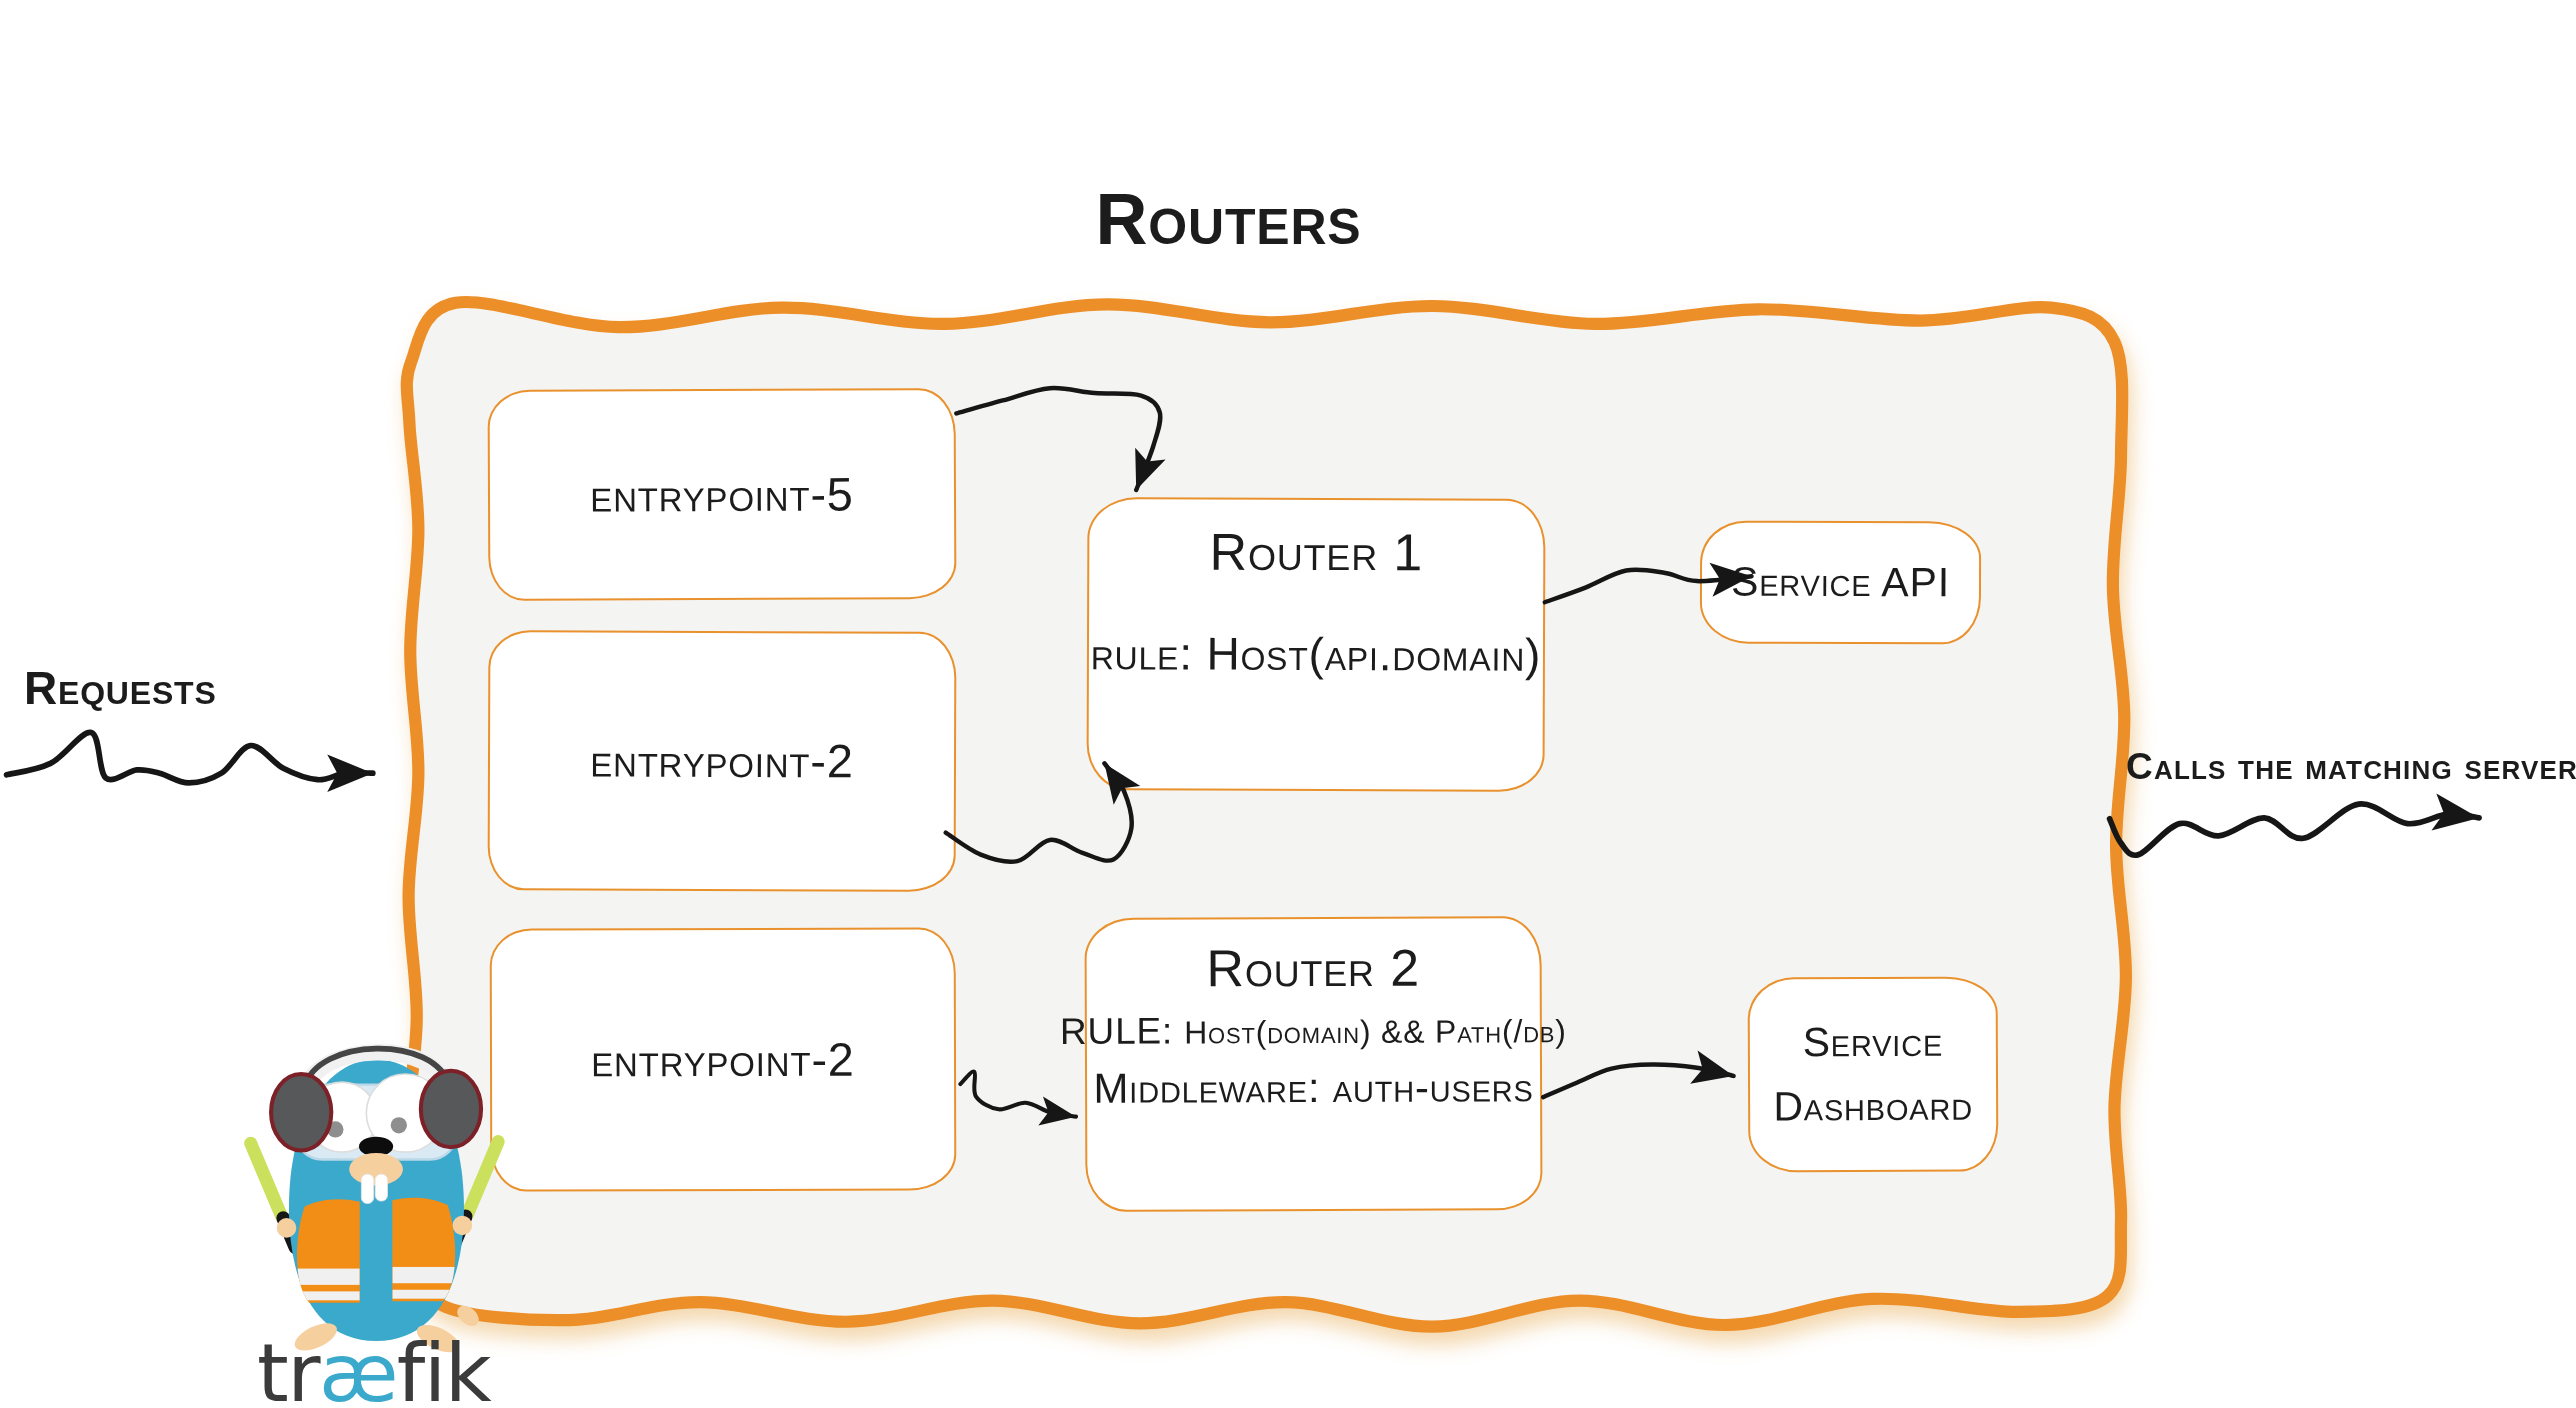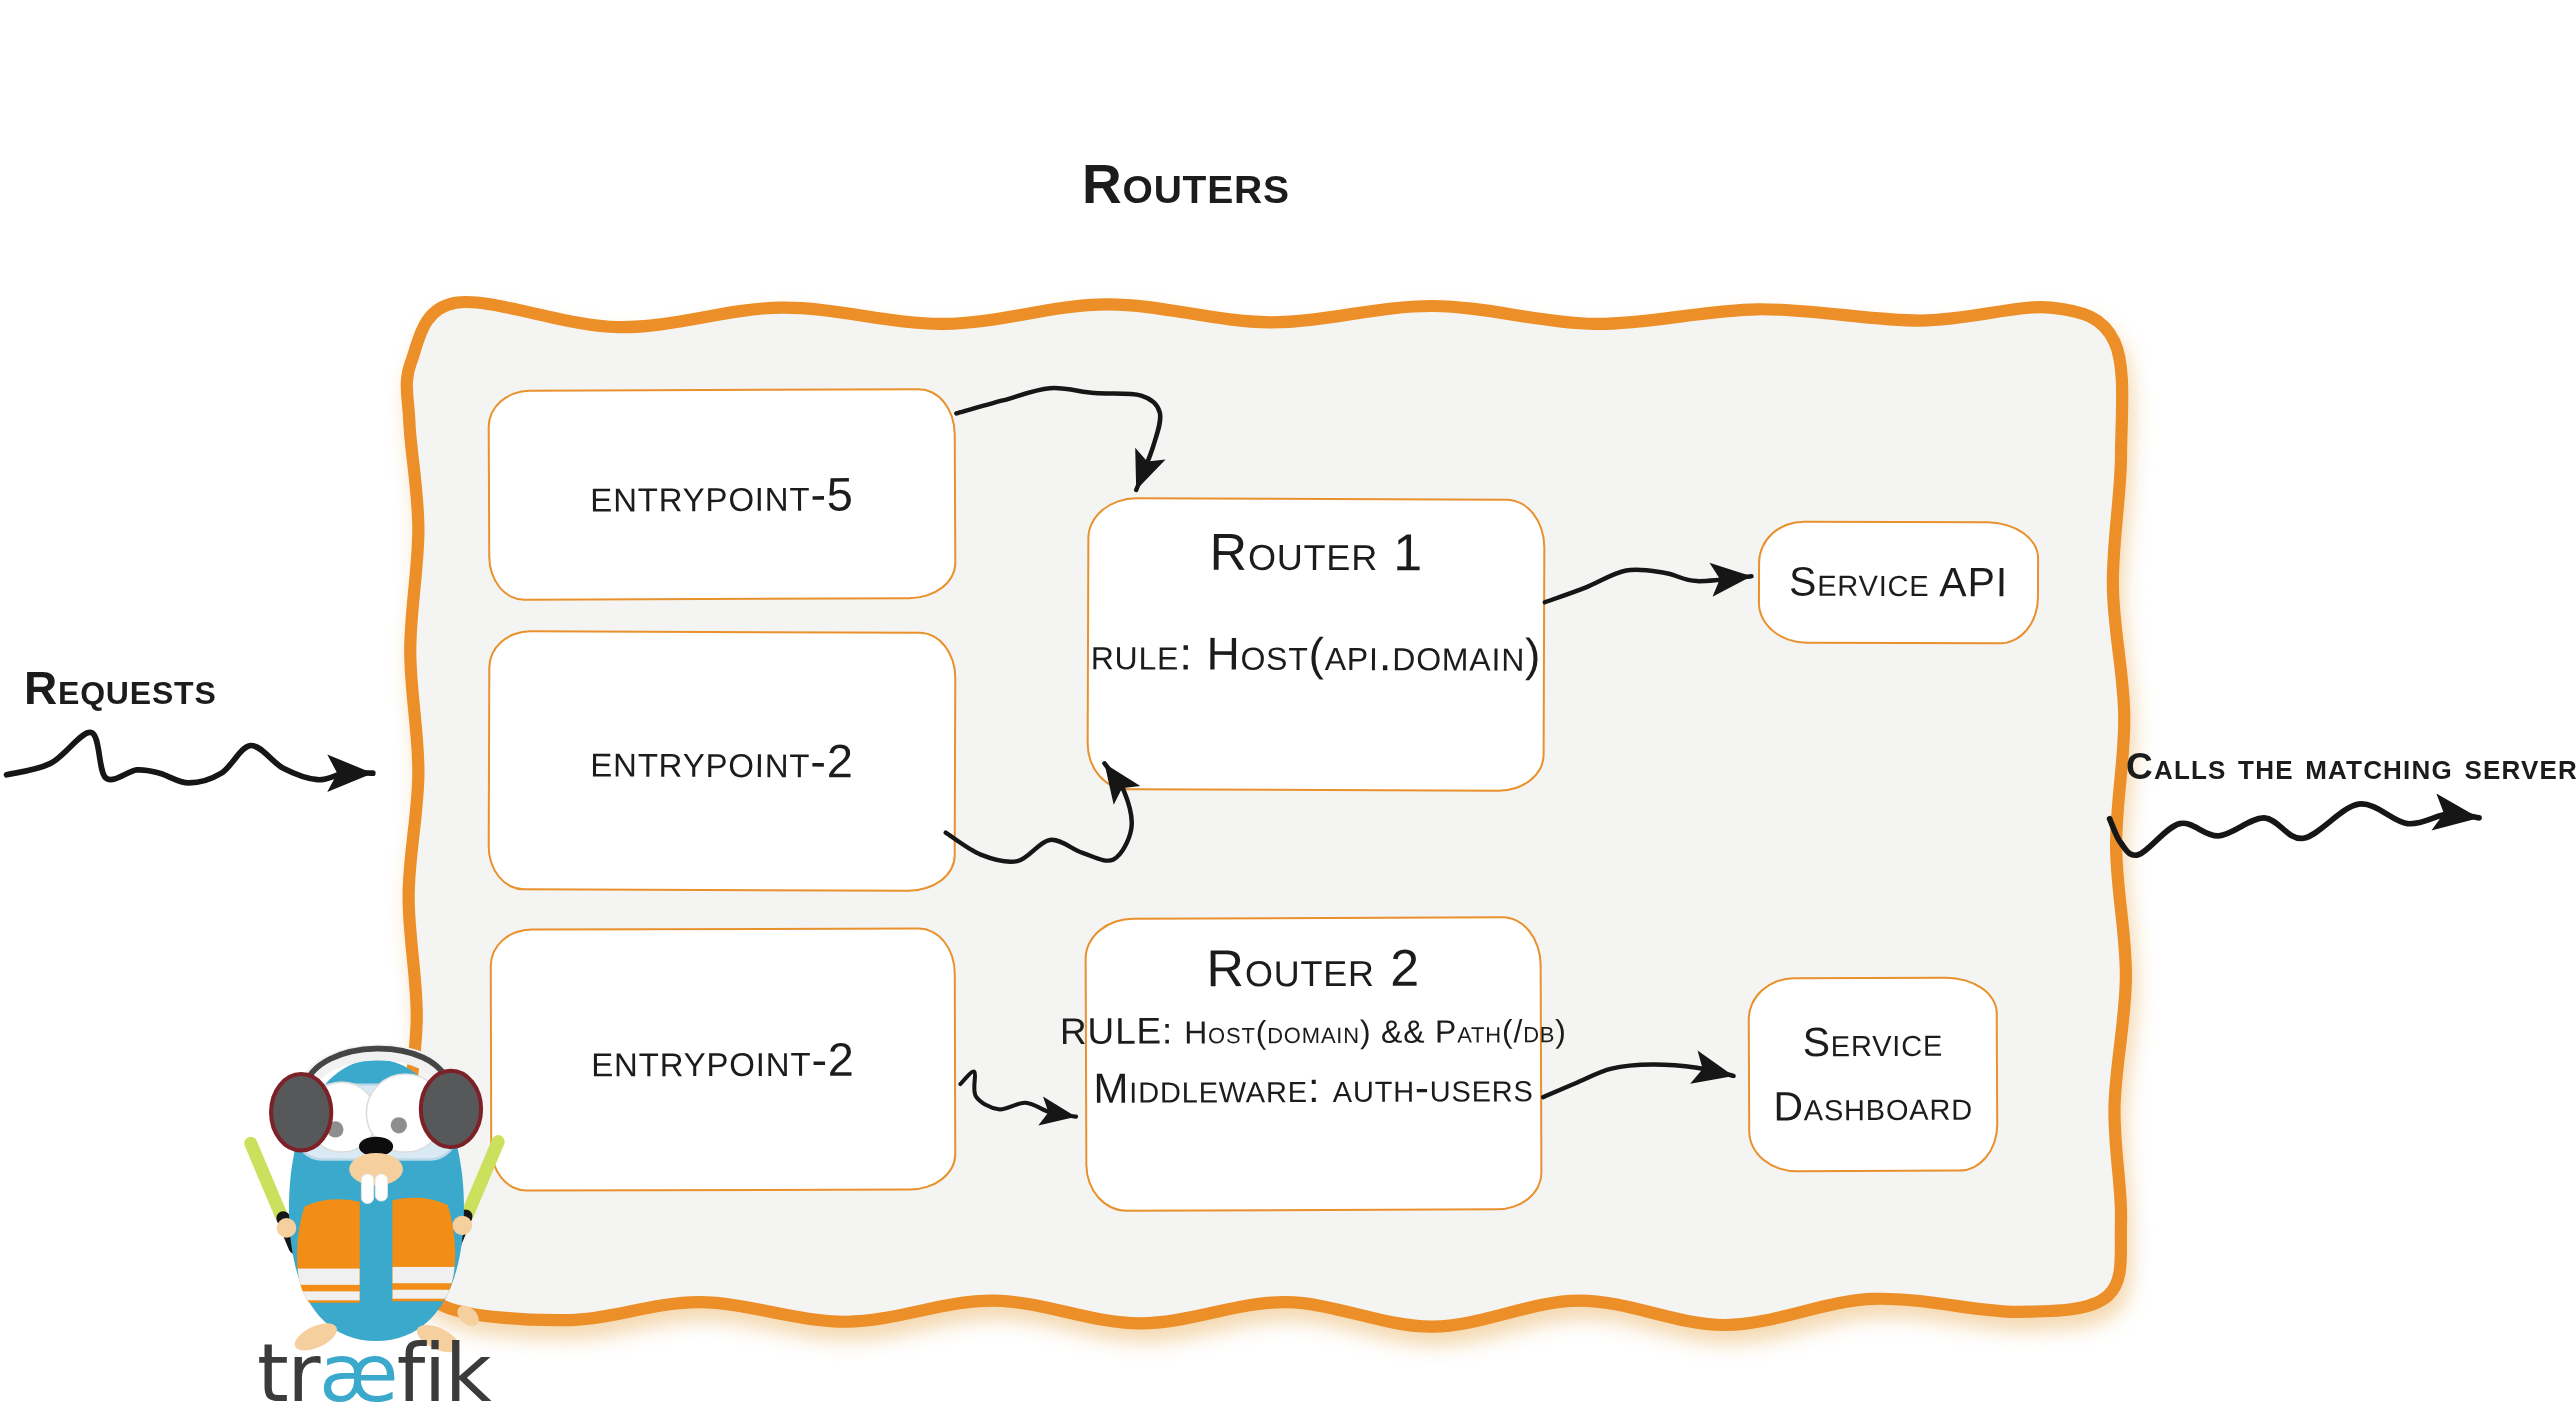--- a/index.html
+++ b/index.html
@@ -10,22 +10,22 @@
     --stick-green:#CBE15D;
   }
   html,body{margin:0;padding:0;background:#fff;}
   .canvas{
     position:relative;width:2576px;height:1408px;overflow:hidden;background:#fff;
     font-family:"Liberation Sans",sans-serif;color:var(--ink);
   }
   svg.layer{position:absolute;left:0;top:0;pointer-events:none;}
   .hand{font-variant:small-caps;letter-spacing:0.8px;}
   .page-title{
-    position:absolute;left:1082px;top:154px;width:293px;text-align:left;
-    font-size:55px;line-height:1.1;font-weight:bold;
+    position:absolute;left:1082px;top:180px;width:293px;text-align:center;
+    font-size:72px;line-height:1.1;font-weight:bold;
   }
   .node{
     position:absolute;background:var(--box-fill);
     border:2.8px solid var(--box-border);
     display:flex;flex-direction:column;align-items:center;justify-content:center;
     text-align:center;
   }
   .node .big{font-size:47px;line-height:1.1;}
   .entry{border-radius:42px 37px 47px 36px / 37px 46px 36px 44px;}
   #entrypoint-1{left:488px;top:389px;width:464px;height:207px;transform:rotate(-.25deg);}
@@ -34,21 +34,21 @@
   .router{border-radius:49px 39px 46px 41px / 41px 49px 37px 47px;justify-content:flex-start;}
   #router-1{left:1087px;top:498px;width:454px;height:265px;padding-top:24.4px;transform:rotate(.2deg);}
   #router-1 .title{font-size:52px;line-height:1.1;text-align:right;}
   #router-1 .rule{margin-top:47px;font-size:46px;line-height:1.1;white-space:nowrap;}
   #router-2{left:1085px;top:917px;width:453px;height:269px;padding-top:21px;transform:rotate(-.2deg);}
   #router-2 .title{font-size:52px;line-height:1.1;}
   #router-2 .rule{margin-top:13px;font-size:37px;line-height:1.15;white-space:nowrap;}
   #router-2 .rule .val{font-size:32px;}
   #router-2 .middleware{margin-top:11.4px;font-size:42px;line-height:1.15;white-space:nowrap;}
   .service{border-radius:46px 52px 39px 49px / 42px 37px 47px 41px;}
-  #service-api{left:1758px;top:521px;width:277px;height:119px;font-size:41px;transform:rotate(.2deg);}
+  #service-api{left:1700px;top:521px;width:277px;height:119px;font-size:41px;transform:rotate(.2deg);}
   #service-dashboard{left:1748px;top:977px;width:246px;height:191px;font-size:41px;line-height:1.55;transform:rotate(-.25deg);}
   .outer-label{position:absolute;font-weight:bold;white-space:nowrap;}
   #label-requests{left:24px;top:661px;font-size:46px;}
   #label-calls{left:2126px;top:746px;font-size:37px;letter-spacing:1.2px;}
   .wordmark{
     position:absolute;left:257px;top:1333px;font-family:"DejaVu Sans",sans-serif;
     font-size:81px;line-height:1;letter-spacing:-1.6px;color:var(--wordmark-gray);
   }
   .wordmark .ae{color:var(--traefik-teal);}
 </style>

